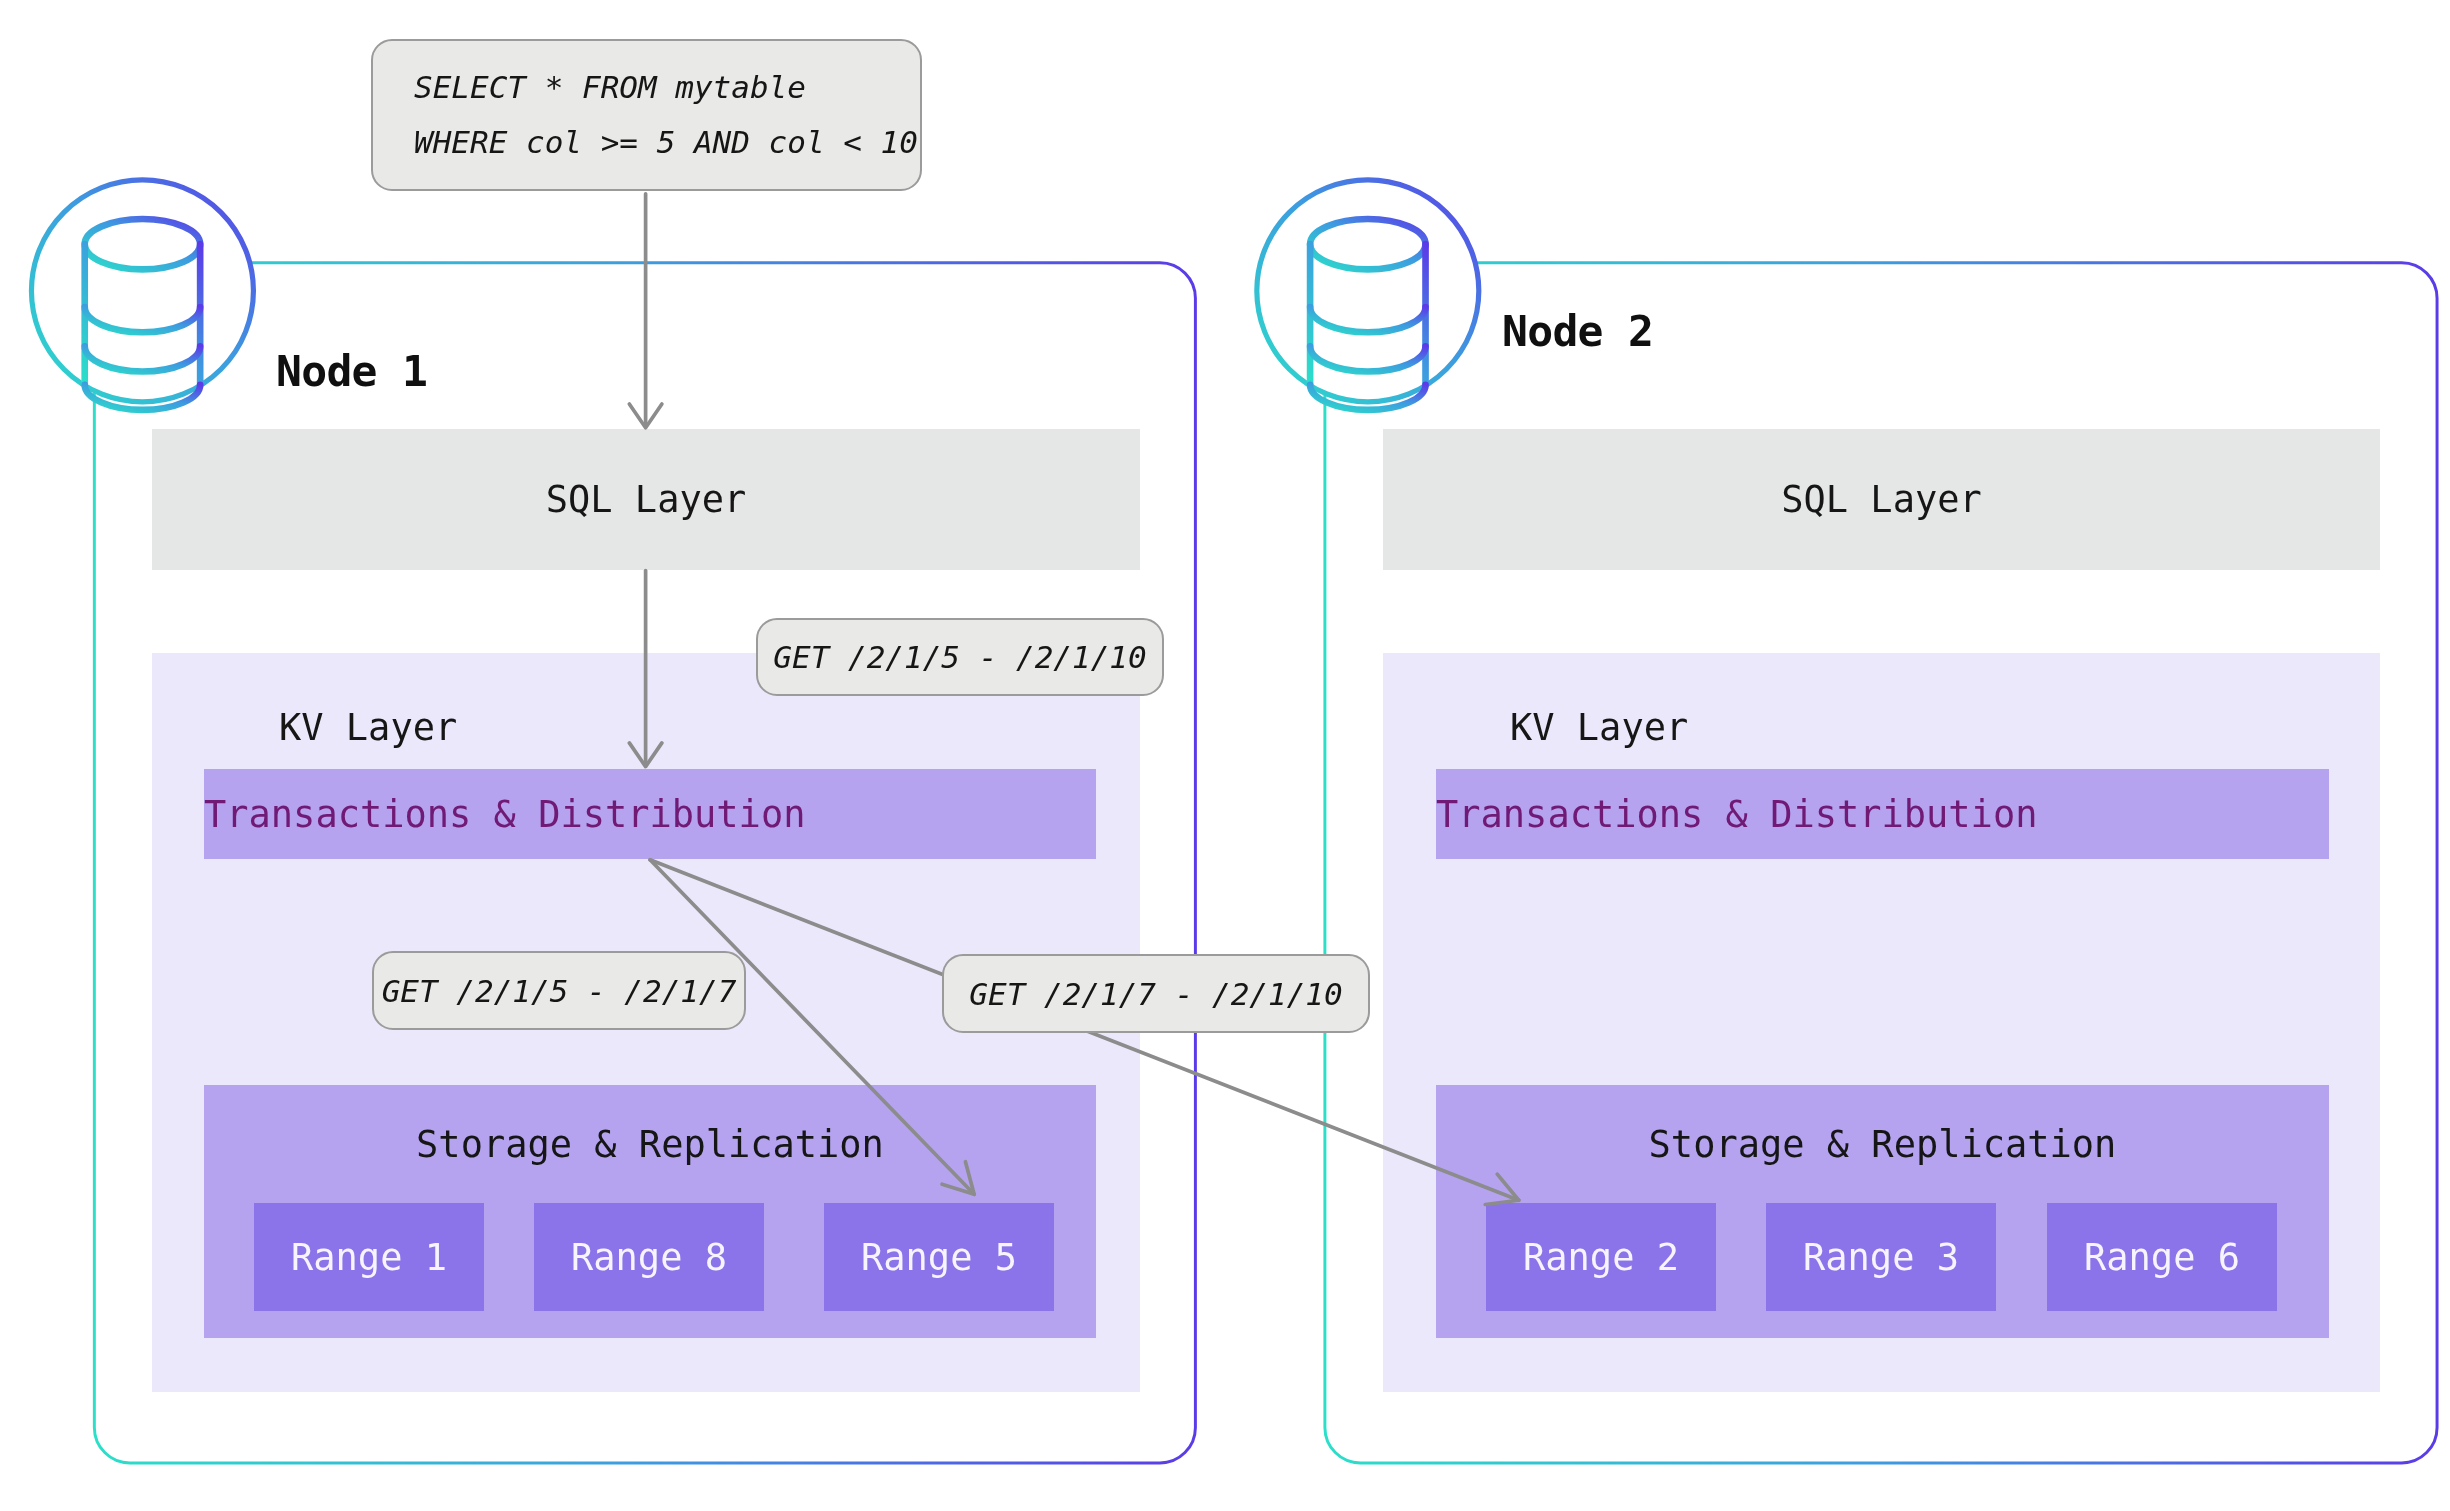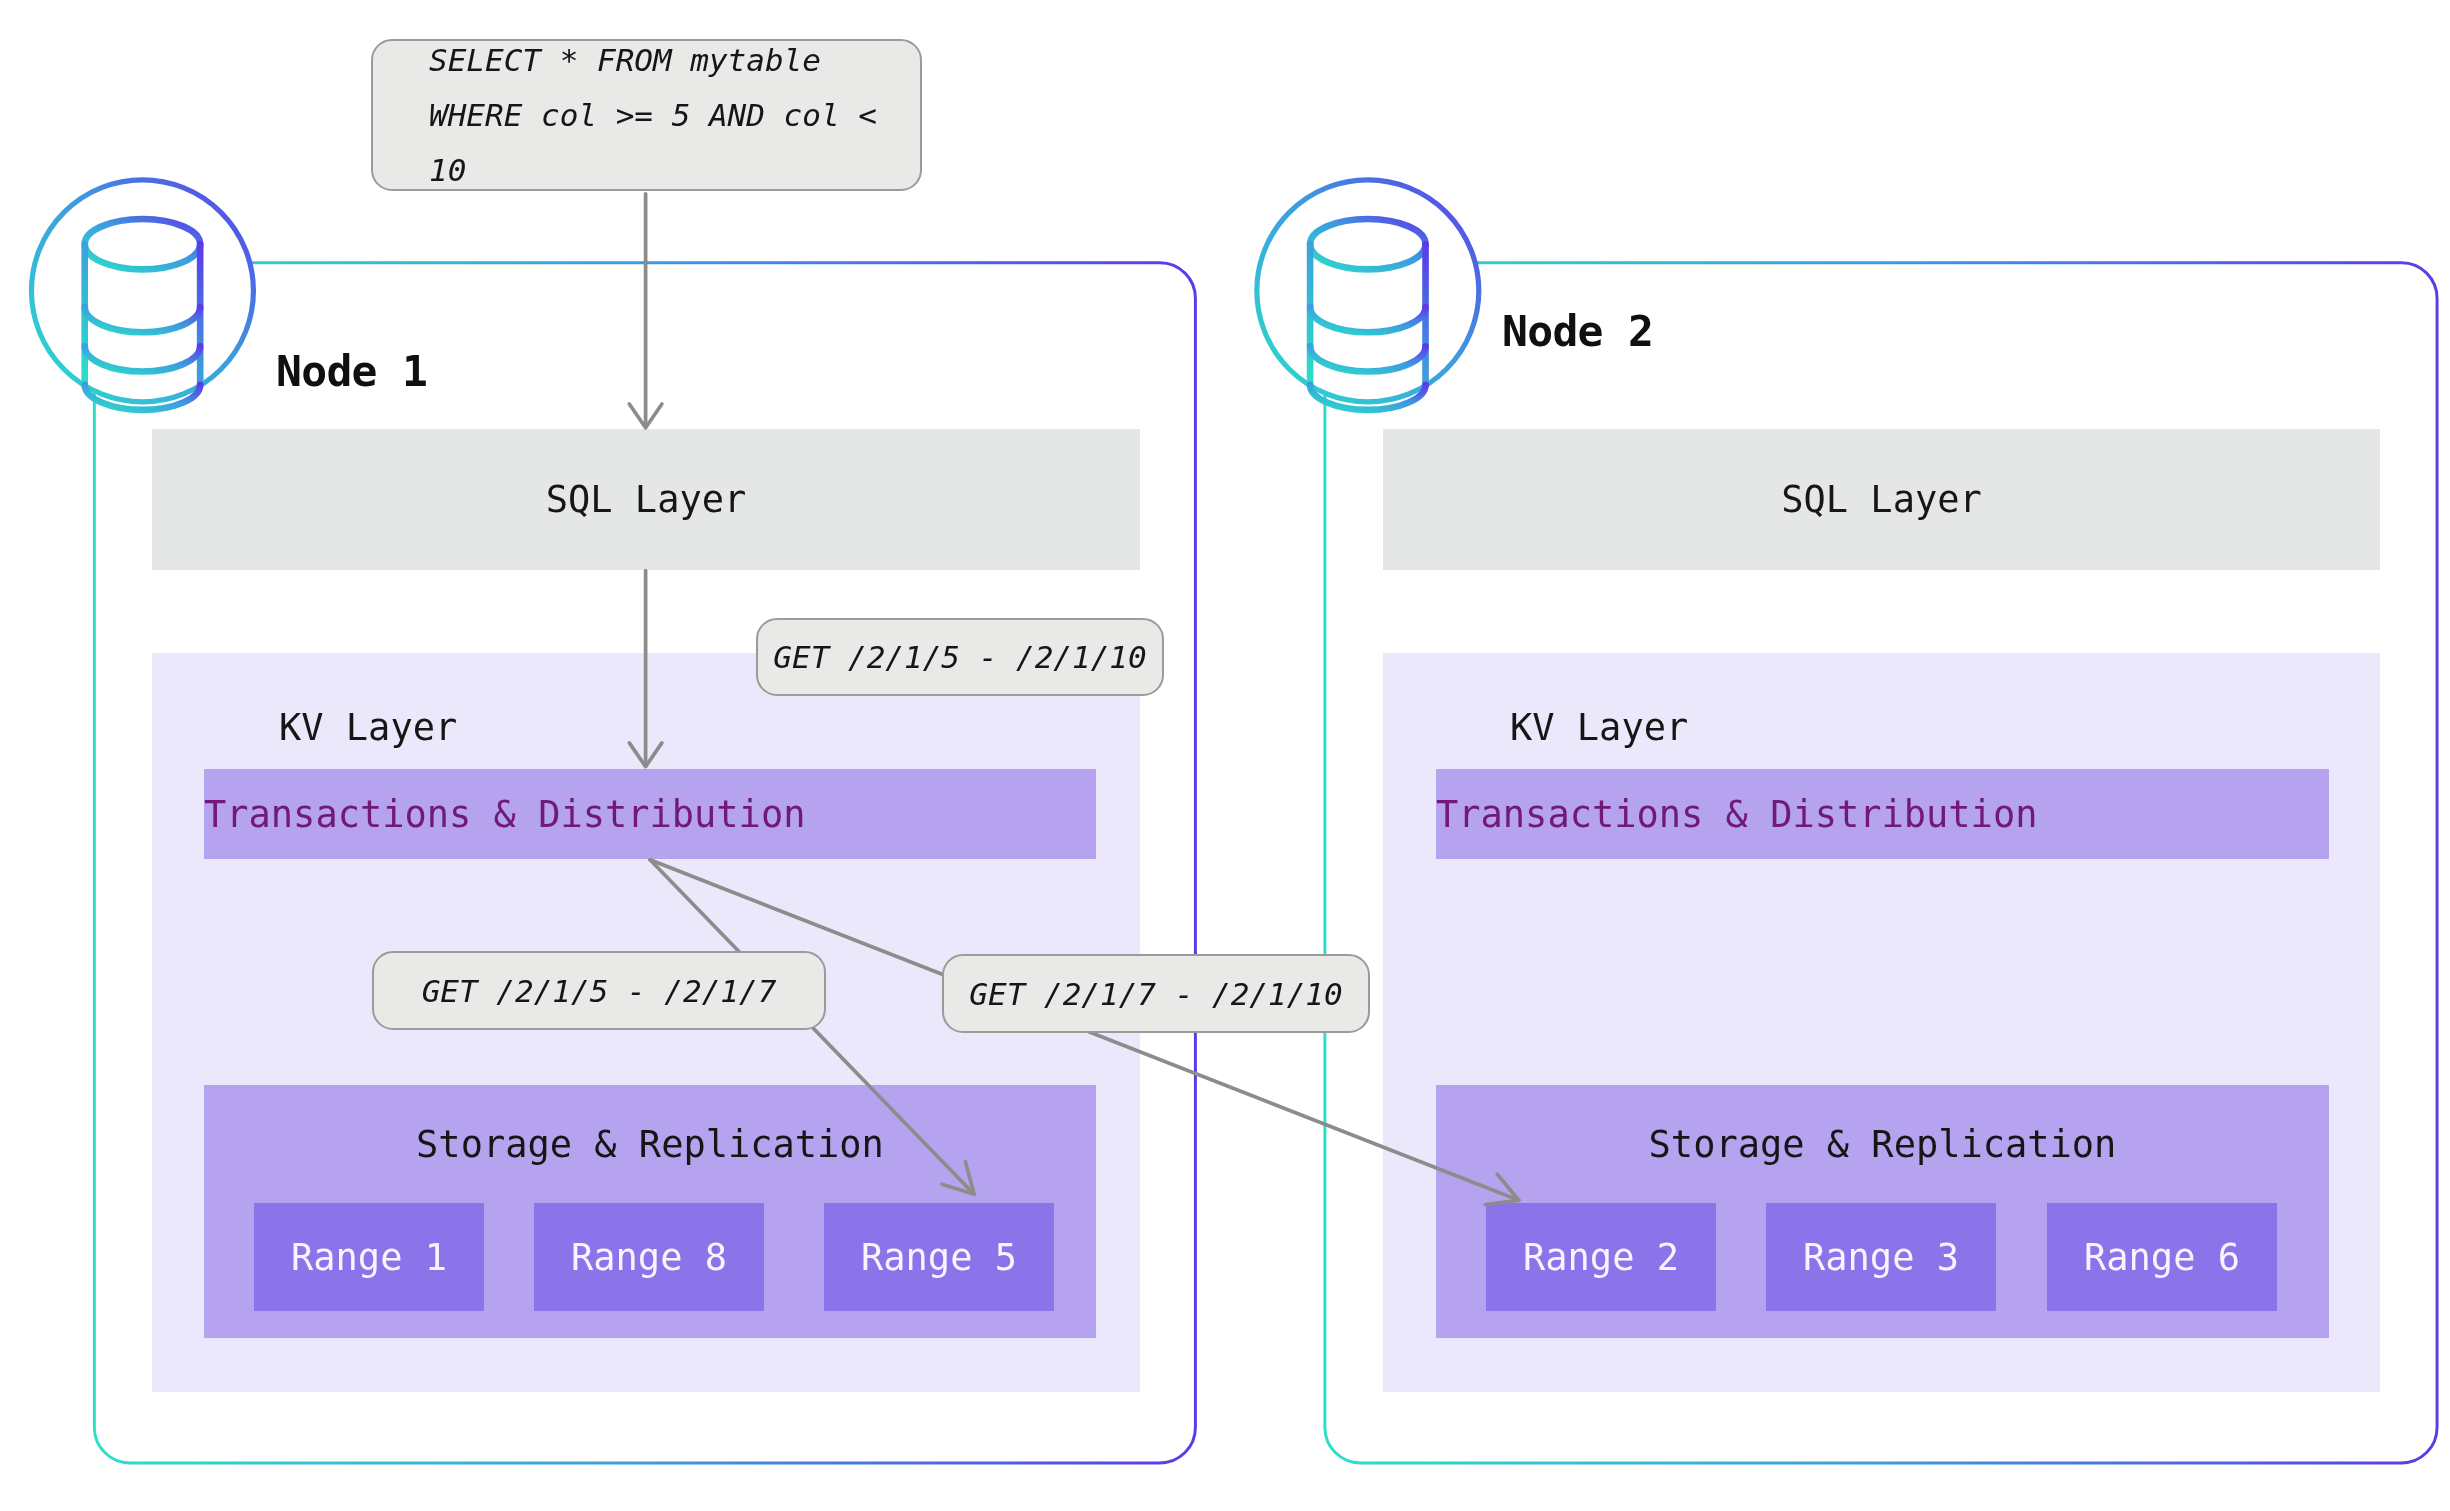--- a/index.html
+++ b/index.html
@@ -8,21 +8,21 @@
   .stage{position:relative;width:2450px;height:1511px;}
   .abs{position:absolute;box-sizing:border-box;}
   svg.layer{position:absolute;left:0;top:0;width:2450px;height:1511px;}
   .z1{z-index:1}.z2{z-index:2}.z3{z-index:3}.z4{z-index:4}
 
   
   .callout{background:#e9e9e7;border:2.2px solid #9b9b9b;border-radius:21px;
            display:flex;align-items:center;justify-content:center;
            font-style:italic;font-size:31px;letter-spacing:0px;color:#161616;}
   .callout.multi{flex-direction:column;align-items:flex-start;justify-content:center;
-           padding-left:56px;line-height:55px;}
+           padding-left:41px;line-height:55px;}
 
   .sql-layer{background:#e5e7e6;display:flex;align-items:center;justify-content:center;
            font-size:37px;color:#161616;}
   .kv-layer{background:#ece8fb;}
   .kv-label{position:absolute;font-size:37px;color:#161616;}
   .bar{background:#b5a3f0;display:flex;align-items:center;justify-content:flex-start;
            font-size:37px;color:#701a75;}
   .storage{background:#b5a3f0;}
   .storage-label{position:absolute;width:100%;text-align:center;top:38px;
            font-size:37px;color:#161616;}
@@ -152,21 +152,21 @@
 
   <div class="callout multi abs z4" style="left:371px;top:39px;width:551px;height:152px;">
     <span>SELECT * FROM mytable</span>
     <span>WHERE col &gt;= 5 AND col &lt; 10</span>
   </div>
 
   <div class="callout abs z4" style="left:756px;top:618px;width:408px;height:78px;">
     <span>GET /2/1/5 - /2/1/10</span>
   </div>
 
-  <div class="callout abs z4" style="left:372px;top:951px;width:454px;height:79px;">
+  <div class="callout abs z4" style="left:372px;top:951px;width:374px;height:79px;">
     <span>GET /2/1/5 - /2/1/7</span>
   </div>
 
   <div class="callout abs z4" style="left:942px;top:954px;width:428px;height:79px;">
     <span>GET /2/1/7 - /2/1/10</span>
   </div>
 
 </div>
 
 

